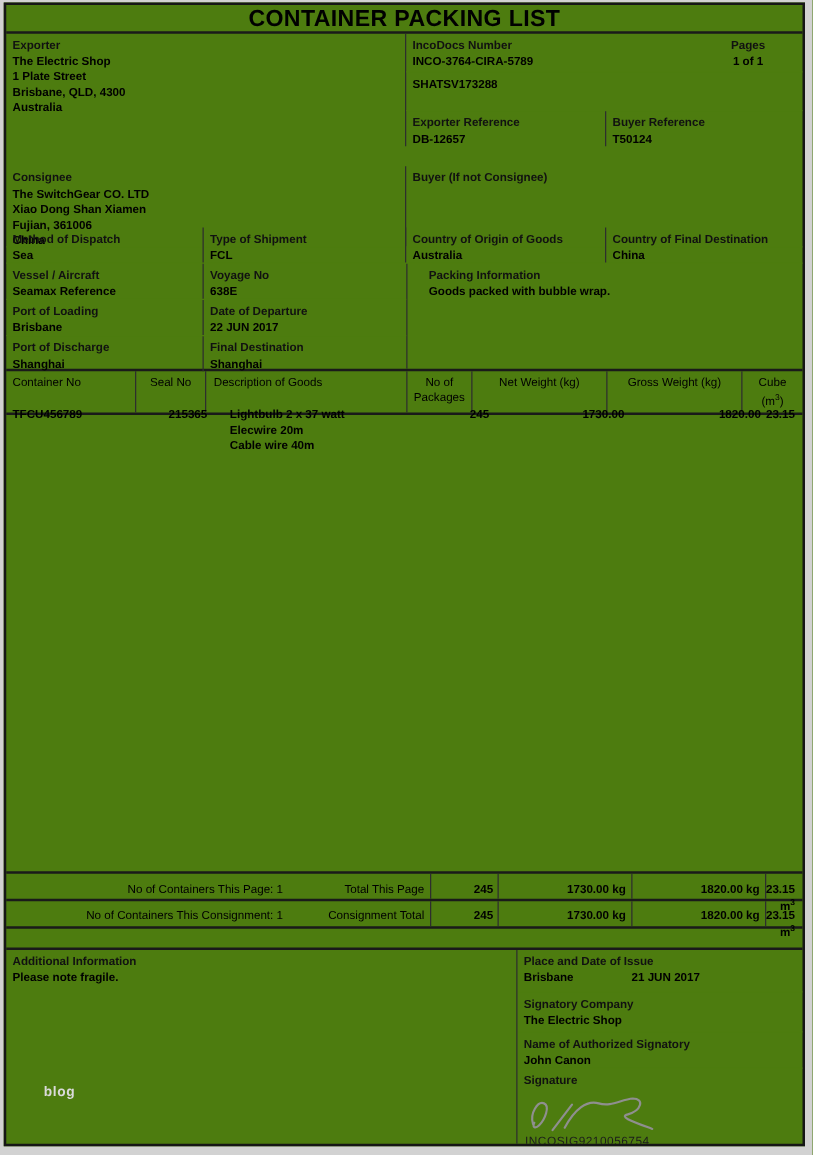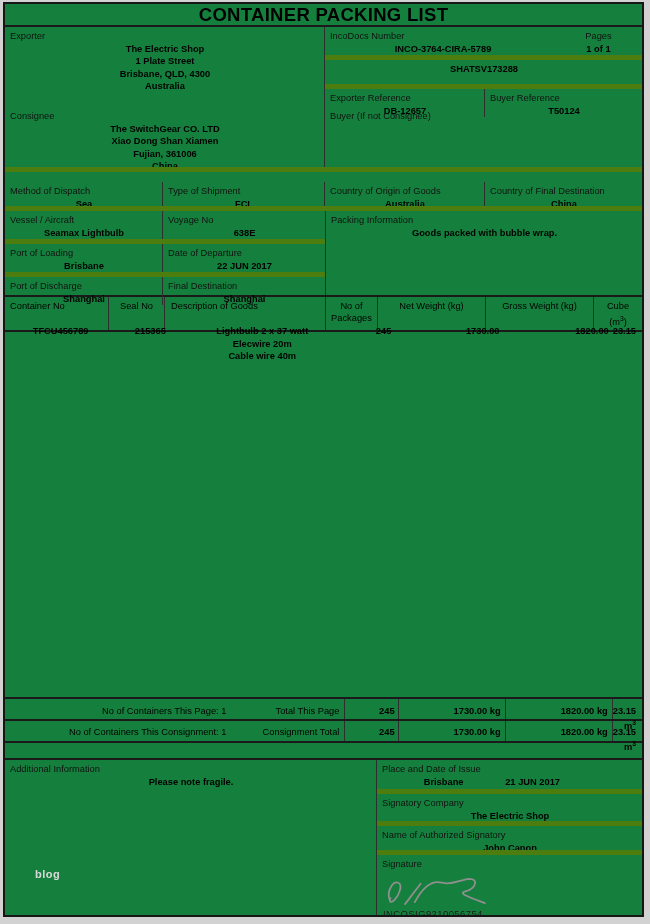--- a/index.html
+++ b/index.html
@@ -4,30 +4,30 @@
 <style>
   html,body{margin:0;padding:0;}
   body{
     width:650px;height:924px;position:relative;
     background:#d2d2d2;
     font-family:"Liberation Sans", sans-serif;
     color:#000;
   }
   .page{
     position:absolute;left:3px;top:2px;width:641px;height:915px;
-    background:#15803d;border:2px solid #161616;box-sizing:border-box;
+    background:#4d7c0f;border:2px solid #161616;box-sizing:border-box;
   }
   .abs{position:absolute;box-sizing:border-box;left:0;right:0;}
   .fr{display:flex;}
   .fc{display:flex;flex-direction:column;}
   .cell{padding:3px 4px 0 5px;box-sizing:border-box;overflow:hidden;}
-  .lbl{font-size:9.3px;line-height:12.5px;font-weight:400;color:#111;}
-  .val{font-size:9.3px;line-height:12.5px;font-weight:700;color:#000;text-align:center;}
+  .lbl{font-size:9.3px;line-height:12.5px;font-weight:700;color:#111;}
+  .val{font-size:9.3px;line-height:12.5px;font-weight:700;color:#000;}
   .br{border-right:1px solid #2e2e2e;}
-  .bb{border-bottom:5px solid #4d7c0f;}
+  .bb{border-bottom:1px solid #4d7c0f;}
   .bt2{border-top:2px solid #1a1a1a;}
   .bb2{border-bottom:2px solid #1a1a1a;}
   .title-row{
     top:0;height:23px;border-bottom:2px solid #1a1a1a;
     text-align:center;font-size:18.5px;font-weight:700;line-height:21px;letter-spacing:0.3px;
   }
   .thc{font-size:9.3px;line-height:11.5px;padding-top:4px;box-sizing:border-box;}
   .tc{text-align:center;}
   .tr{text-align:right;}
   sup{font-size:6.8px;}
@@ -74,21 +74,21 @@
           <div class="val">DB-12657</div>
         </div>
         <div class="cell" style="flex:1;">
           <div class="lbl">Buyer Reference</div>
           <div class="val">T50124</div>
         </div>
       </div>
     </div>
   </div>
 
-  <div class="abs fr bb" style="top:103px;height:65px;">
+  <div class="abs fr bb" style="top:129px;height:65px;">
     <div class="cell br" style="width:320px;">
       <div class="lbl">Consignee</div>
       <div class="val">The SwitchGear CO. LTD</div>
       <div class="val">Xiao Dong Shan Xiamen</div>
       <div class="val">Fujian, 361006</div>
       <div class="val">China</div>
     </div>
     <div class="cell" style="flex:1;">
       <div class="lbl">Buyer (If not Consignee)</div>
     </div>
@@ -106,26 +106,26 @@
     <div class="cell br" style="width:160px;">
       <div class="lbl">Country of Origin of Goods</div>
       <div class="val">Australia</div>
     </div>
     <div class="cell" style="flex:1;">
       <div class="lbl">Country of Final Destination</div>
       <div class="val">China</div>
     </div>
   </div>
 
-  <div class="abs fr bb2" style="top:207px;height:86px;">
+  <div class="abs fr bb2" style="top:207px;height:86px;gap:12px;">
     <div class="fc br" style="width:320px;">
       <div class="fr bb" style="height:29px;">
         <div class="cell br" style="width:158px;">
           <div class="lbl">Vessel / Aircraft</div>
-          <div class="val">Seamax Lightbulb</div>
+          <div class="val">Seamax Reference</div>
         </div>
         <div class="cell" style="flex:1;">
           <div class="lbl">Voyage No</div>
           <div class="val">638E</div>
         </div>
       </div>
       <div class="fr bb" style="height:29px;">
         <div class="cell br" style="width:158px;">
           <div class="lbl">Port of Loading</div>
           <div class="val">Brisbane</div>
@@ -198,21 +198,21 @@
       <div class="tr" style="flex:1;padding:5px 8px 0 0;">No of Containers This Consignment: 1</div>
       <div class="tr" style="width:105px;padding:5px 5px 0 0;">Consignment Total</div>
     </div>
     <div class="num tr br" style="width:52px;padding:5px 3px 0 0;">245</div>
     <div class="num tr br" style="width:108px;padding:5px 4px 0 0;">1730.00 kg</div>
     <div class="num tr br" style="width:108px;padding:5px 4px 0 0;">1820.00 kg</div>
     <div class="num tr" style="flex:1;padding:5px 6px 0 0;"><span>23.15 m</span><sup>3</sup></div>
   </div>
 
   <div class="abs fr bt2" style="top:754px;bottom:0;">
-    <div class="cell br" style="width:372px;position:relative;">
+    <div class="cell br" style="width:409px;position:relative;">
       <div class="lbl">Additional Information</div>
       <div class="val">Please note fragile.</div>
       <div class="watermark">blog</div>
     </div>
     <div class="fc" style="flex:1;">
       <div class="cell bb" style="height:34px;">
         <div class="lbl">Place and Date of Issue</div>
         <div class="fr">
           <div class="val" style="flex:1;">Brisbane</div>
           <div class="val" style="margin-right:78px;">21 JUN 2017</div>

